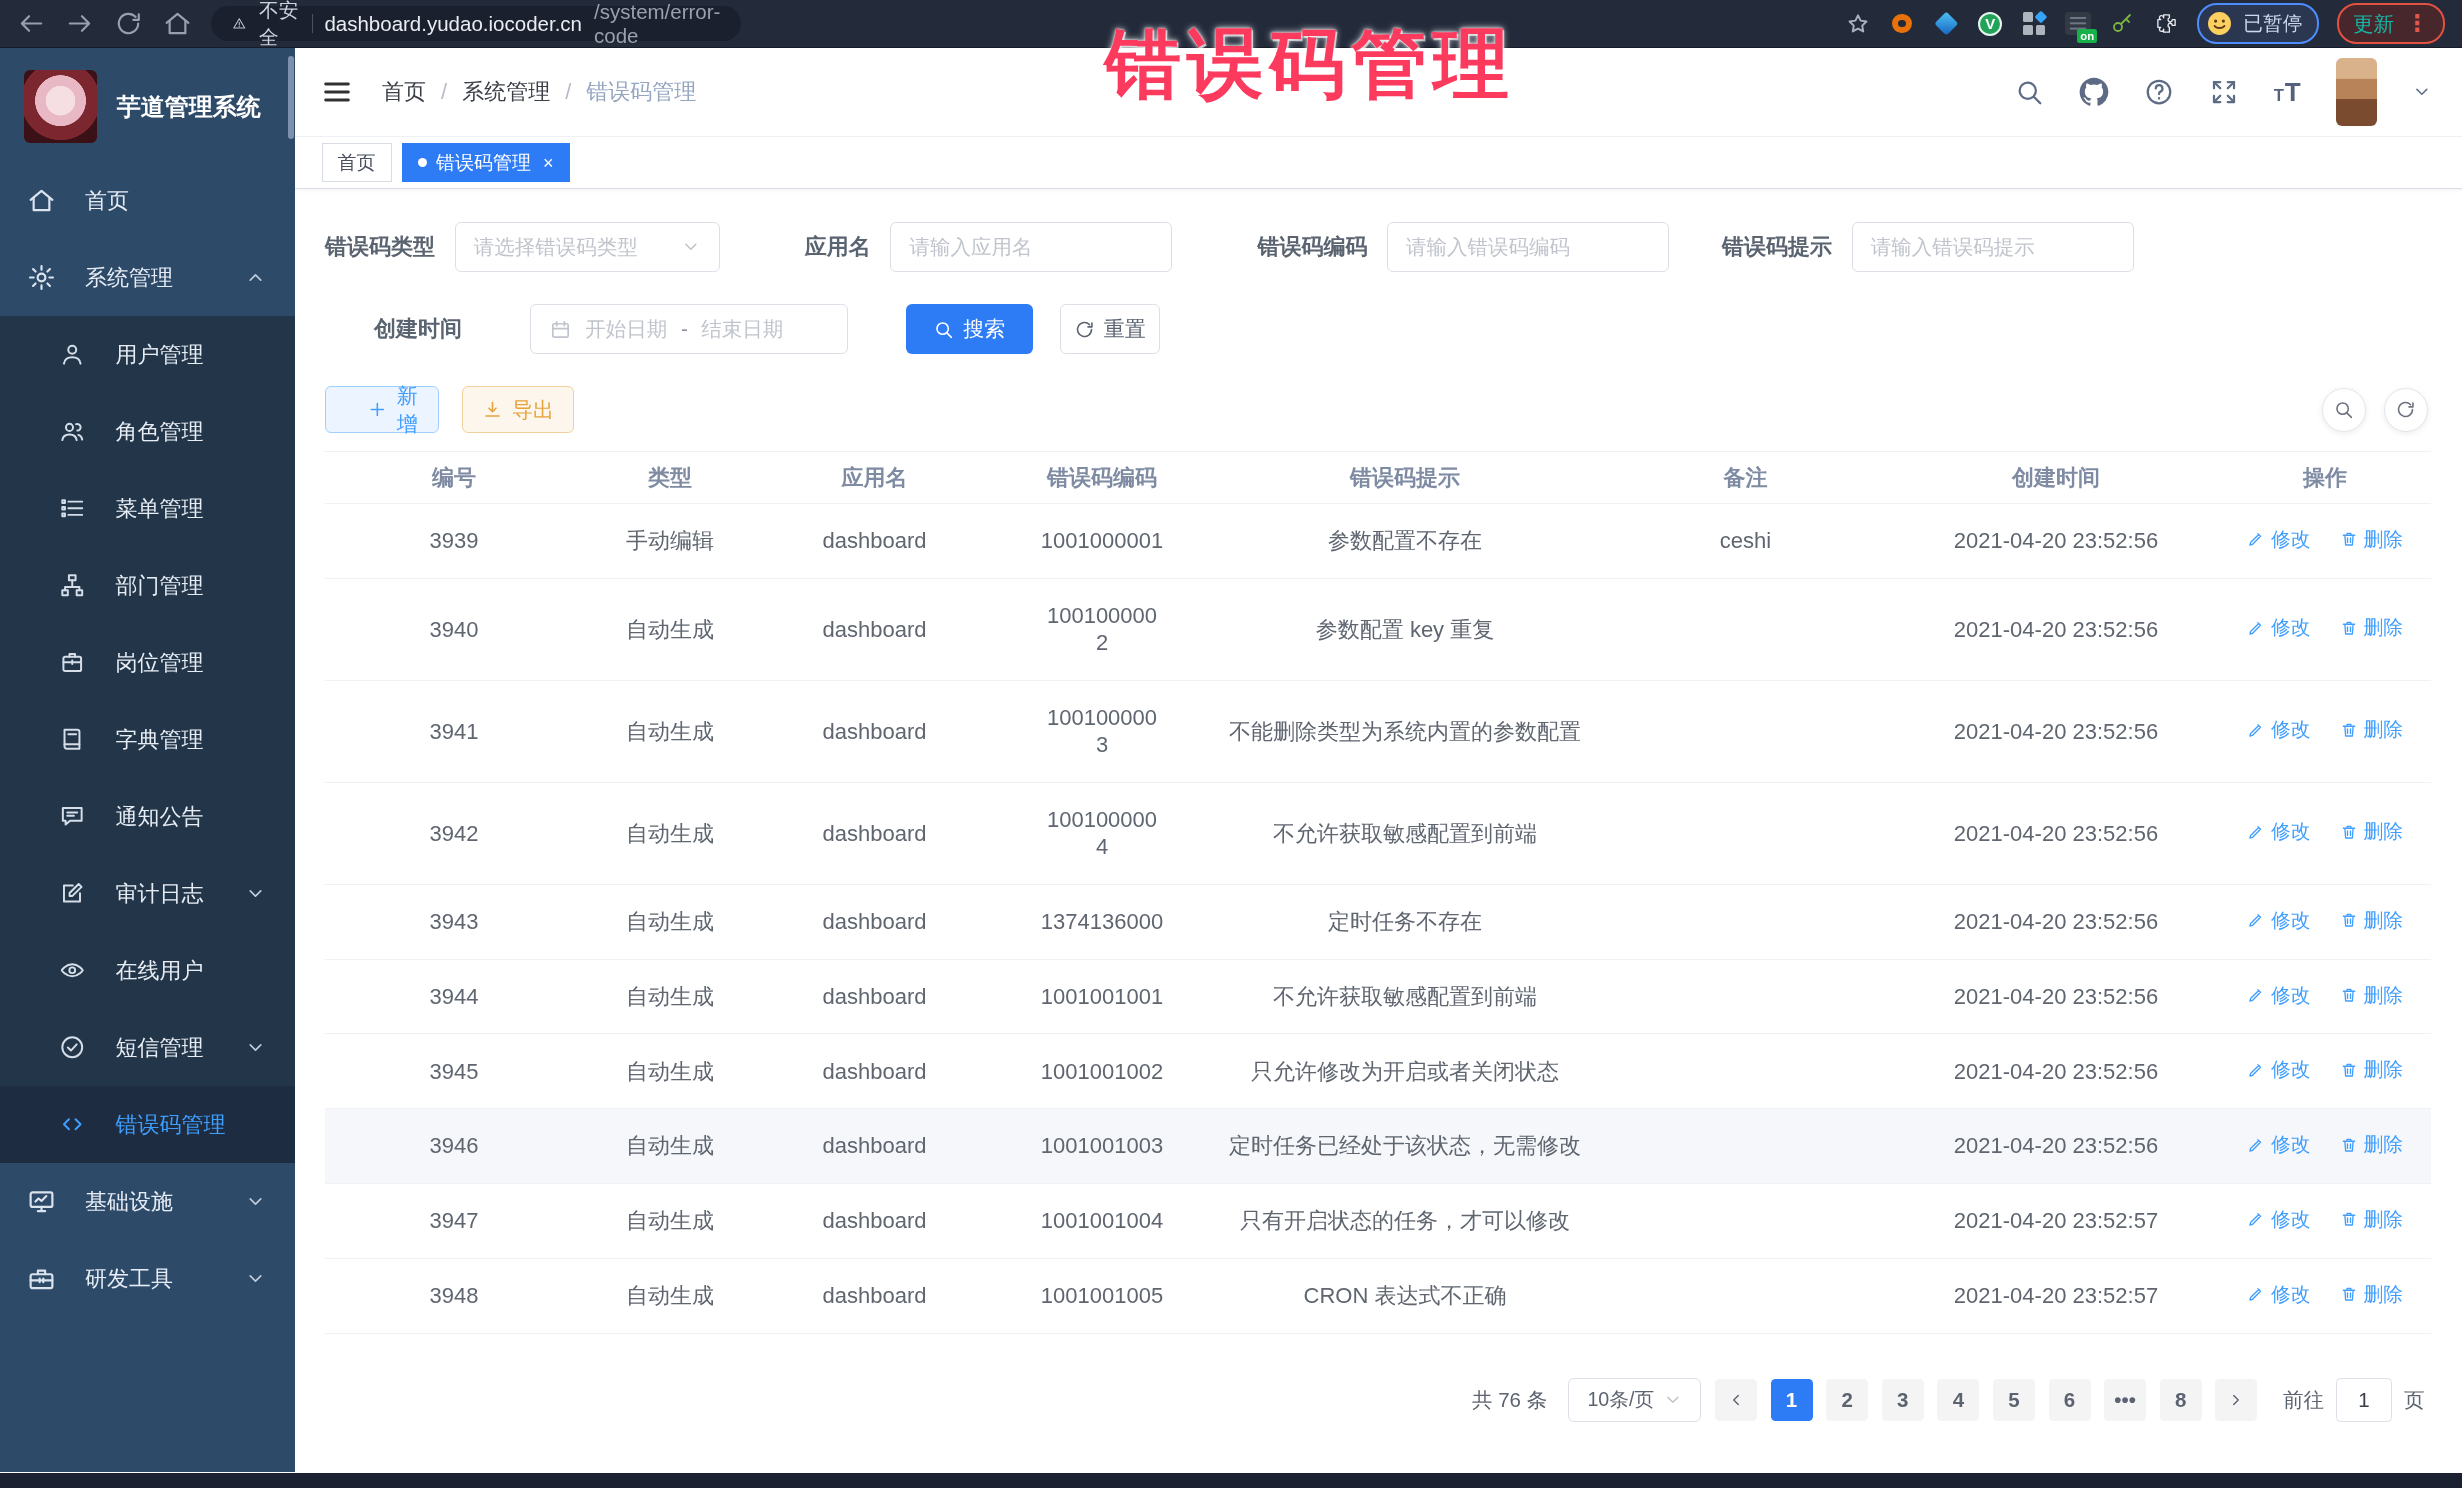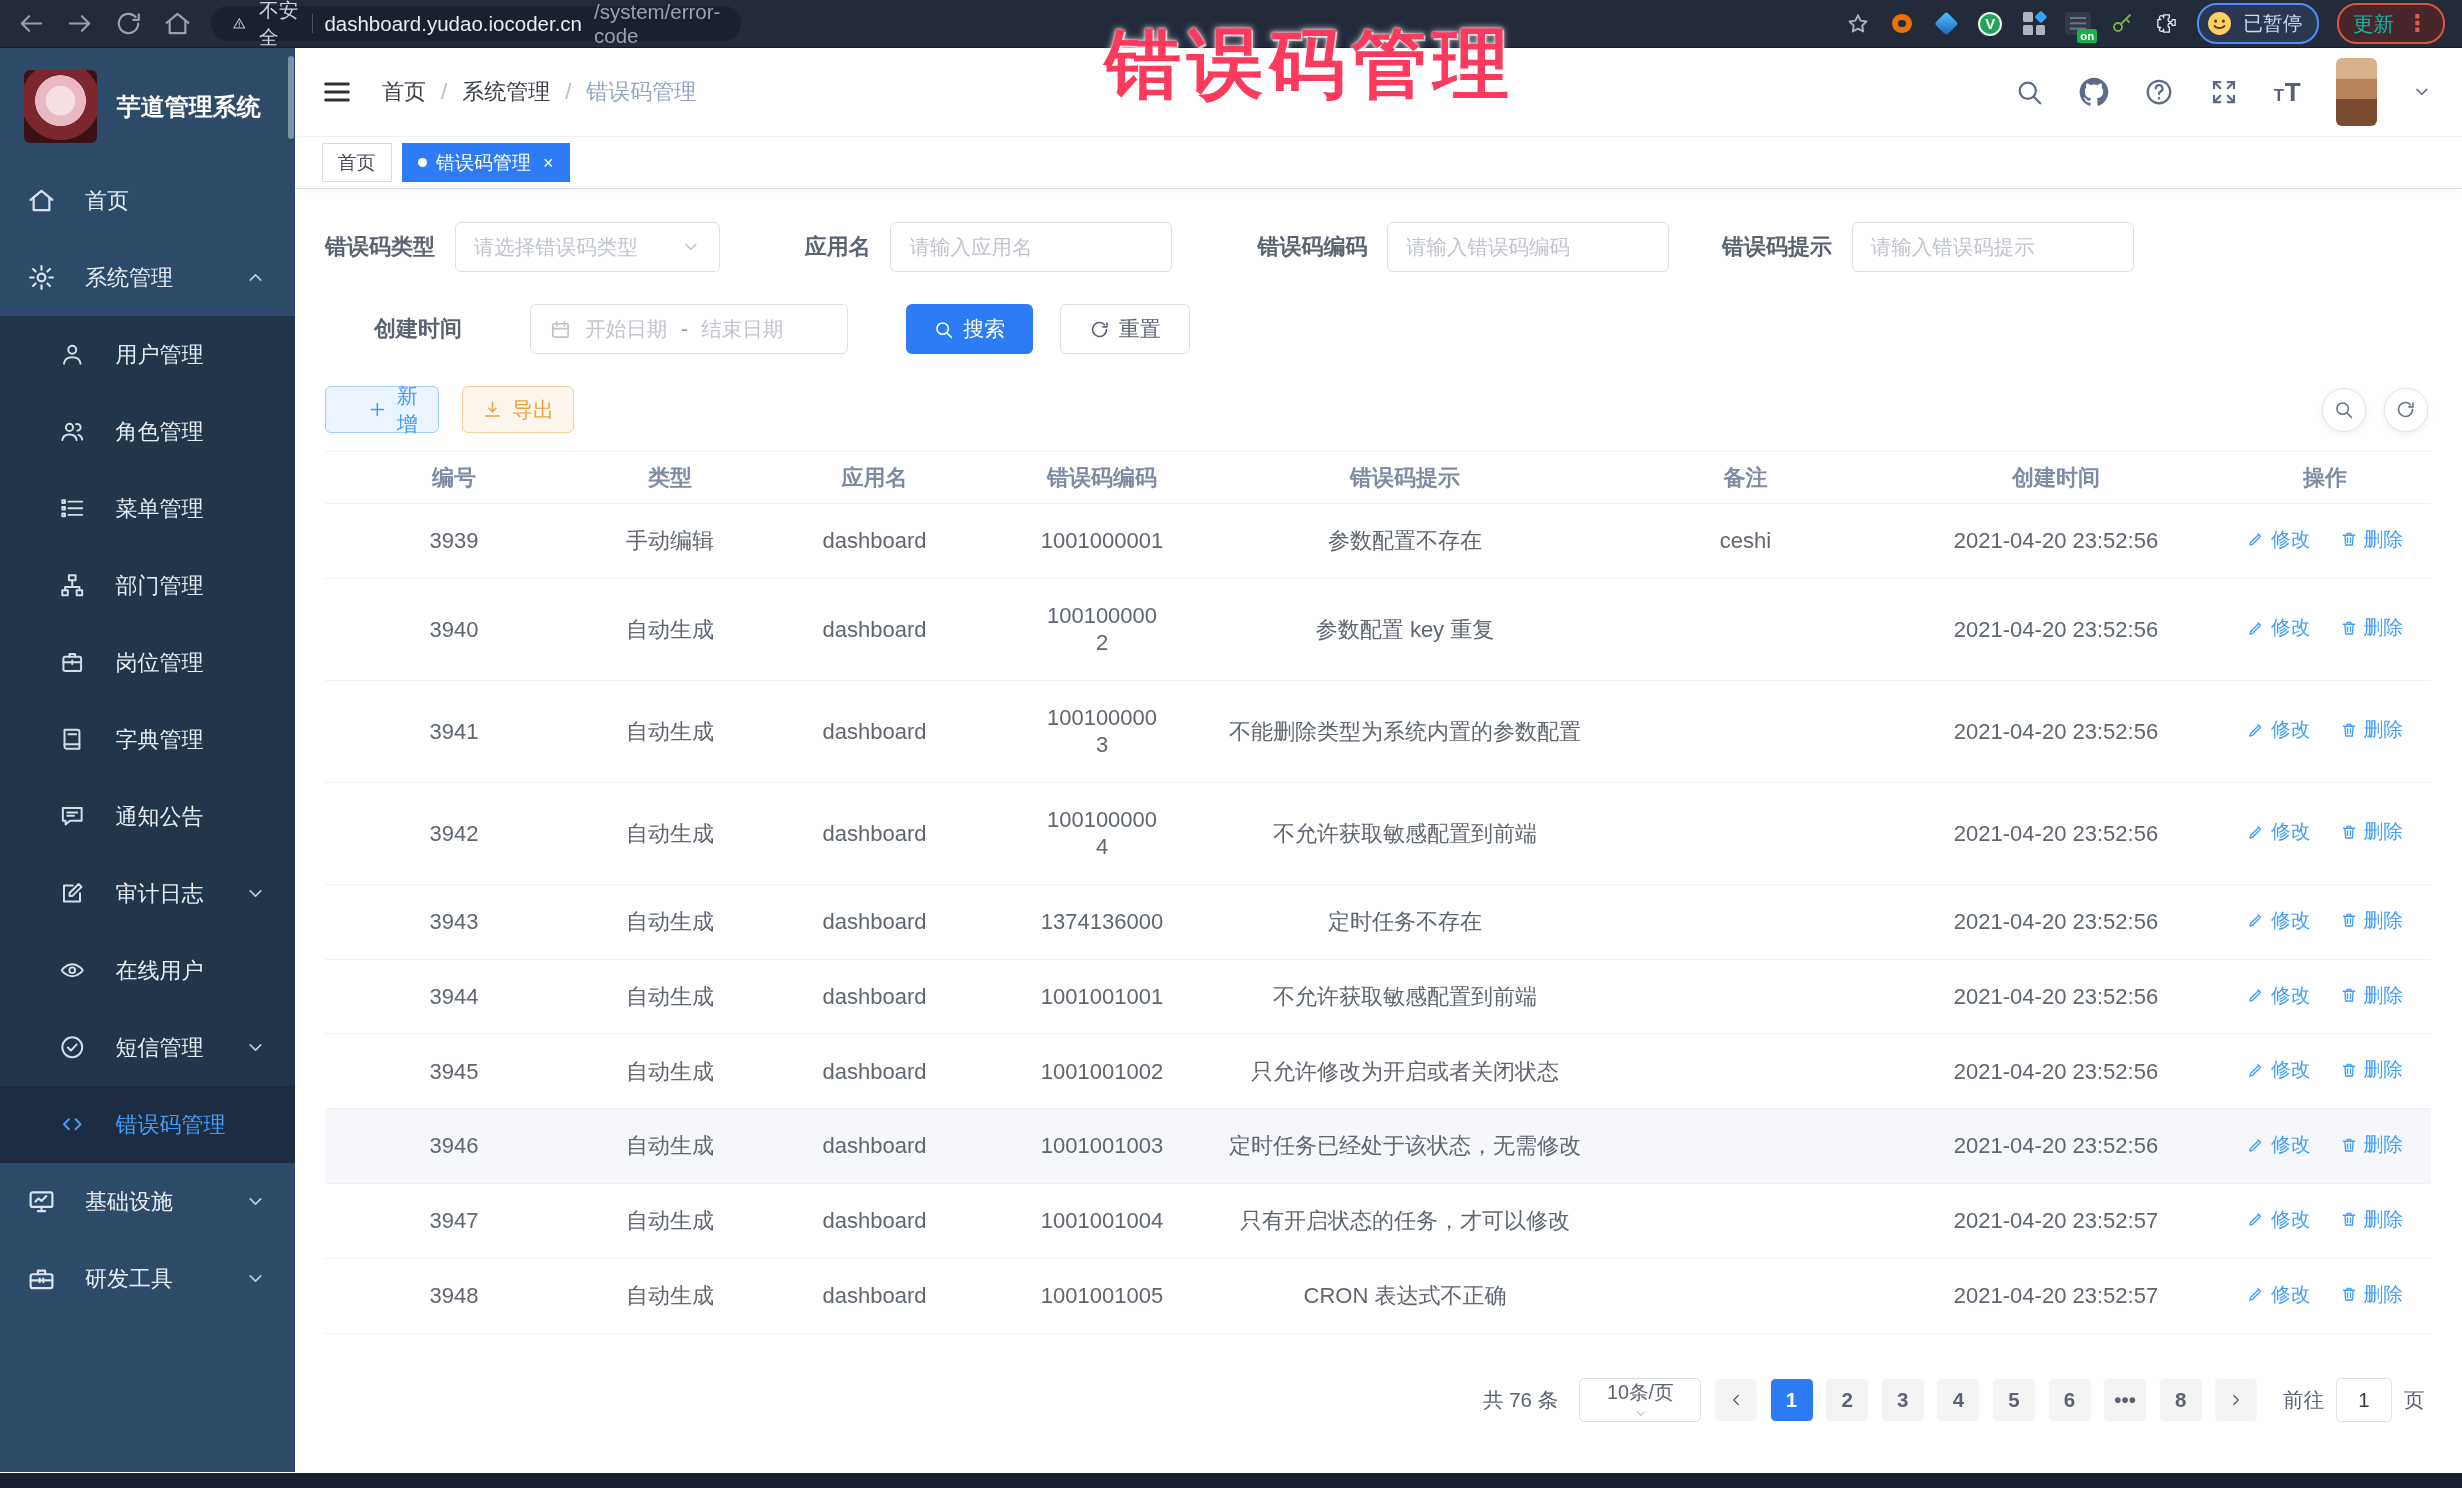--- a/index.html
+++ b/index.html
@@ -86,21 +86,21 @@
   .sel .chev { width:19.7px; height:19.7px; color:#c0c4cc; }
   .w-select { width:265px; }
   .w-input { width:282px; }
   .gap1 { width:85px; } .gap2 { width:53px; }
   .daterange { width:318px; gap:13.6px;margin-left:48px; }
   .daterange .cal { width:23px; height:23px; color:#c0c4cc; flex:0 0 auto;}
   .daterange .d-sep { color:#8a919d; }
   .btn { height:50px; border-radius:6px; display:flex; align-items:center; justify-content:center; gap:9px; font-size:21px; cursor:pointer; border:1.5px solid transparent;}
   .btn .bic { width:21px; height:21px; }
   .btn-primary { background:#2d7cf6; color:#fff; width:127px; margin-left:58px;}
-  .btn-plain { background:#fff; border-color:#dcdfe6; color:#5a6370; width:130px; margin-left:27px;}
+  .btn-plain { background:#fff; border-color:#dcdfe6; color:#5a6370; width:100px; margin-left:27px;}
   .btn-add { background:#ecf5ff; border-color:#a0cfff; color:#409eff; width:114px; height:47px;padding-left:41px;}
   .btn-export { background:#fdf6ec; border-color:#f3d19e; color:#e6a23c; width:112px; height:47px; margin-left:23px;}
   .tool-row { display:flex; align-items:center; margin-bottom:18px; }
   .tool-right { margin-left:auto; display:flex; gap:18px; padding-right:4.5px;}
   .circ { width:44px; height:44px; border-radius:50%; background:#fff; border:1.5px solid #e3e6eb; box-shadow:0 1.5px 6px rgba(0,0,0,.08); color:#6b7280; display:flex; align-items:center; justify-content:center; cursor:pointer;}
   .circ .ic { width:21px; height:21px; }
 
   
   .tbl { width:2106px; }
   .thead { display:flex; align-items:center; height:53px; border-top:1.5px solid #eef1f6; border-bottom:1.5px solid #eef1f6; }
@@ -109,21 +109,21 @@
   .trow.hover { background:#f5f7fa; }
   .td { font-size:22px; color:#5f6670; text-align:center; padding:23px 7.6px; line-height:1.25; }
   .c1{width:258px;} .c2{width:174px;} .c3{width:235px;} .c4{width:220px;} .c5{width:386px;} .c6{width:295px;} .c7{width:326px;} .c8{width:212px;}
   .op-link { color:#409eff; font-size:19.7px; display:inline-flex; align-items:center; gap:6px; cursor:pointer; }
   .op-link + .op-link { margin-left:23px; }
   .op-link .ic { width:18px; height:18px; }
 
   
   .pager { display:flex; align-items:center; justify-content:flex-end; gap:13.6px; margin:44px 7.6px 0 0; }
   .pg-total { font-size:20.5px; color:#5c6370; margin-right:7.6px;}
-  .pg-size { width:122px; height:44px; font-size:19.7px; color:#5c6370;flex-direction:column;}
+  .pg-size { width:133px; height:44px; font-size:19.7px; color:#5c6370;}
   .pg-btn { min-width:42px; height:42px; border-radius:4.5px; background:#f4f4f5; color:#5c6370; display:flex; align-items:center; justify-content:center; font-size:20.5px; font-weight:600; cursor:pointer; padding:0 6px;}
   .pg-btn.active { background:#2d7cf6; color:#fff; }
   .pg-btn .ic { width:18px; height:18px; }
   .pg-goto { display:flex; align-items:center; gap:12px; font-size:20.5px; color:#5c6370; margin-left:12px;}
   .pg-input { width:56px; height:44px; border:1.5px solid #dcdfe6; border-radius:4.5px; display:flex; align-items:center; justify-content:center; font-size:20.5px; color:#3a3f47; background:#fff;}
 
   .footer-strip { position:absolute; left:0; bottom:0; width:2462px; height:15px; background:#1b2130; }
 
   
   .annotation { position:absolute; left:1105px; top:13.6px; z-index:50; font-size:76px; font-weight:700; letter-spacing:6px; color:#fb3a5e;

